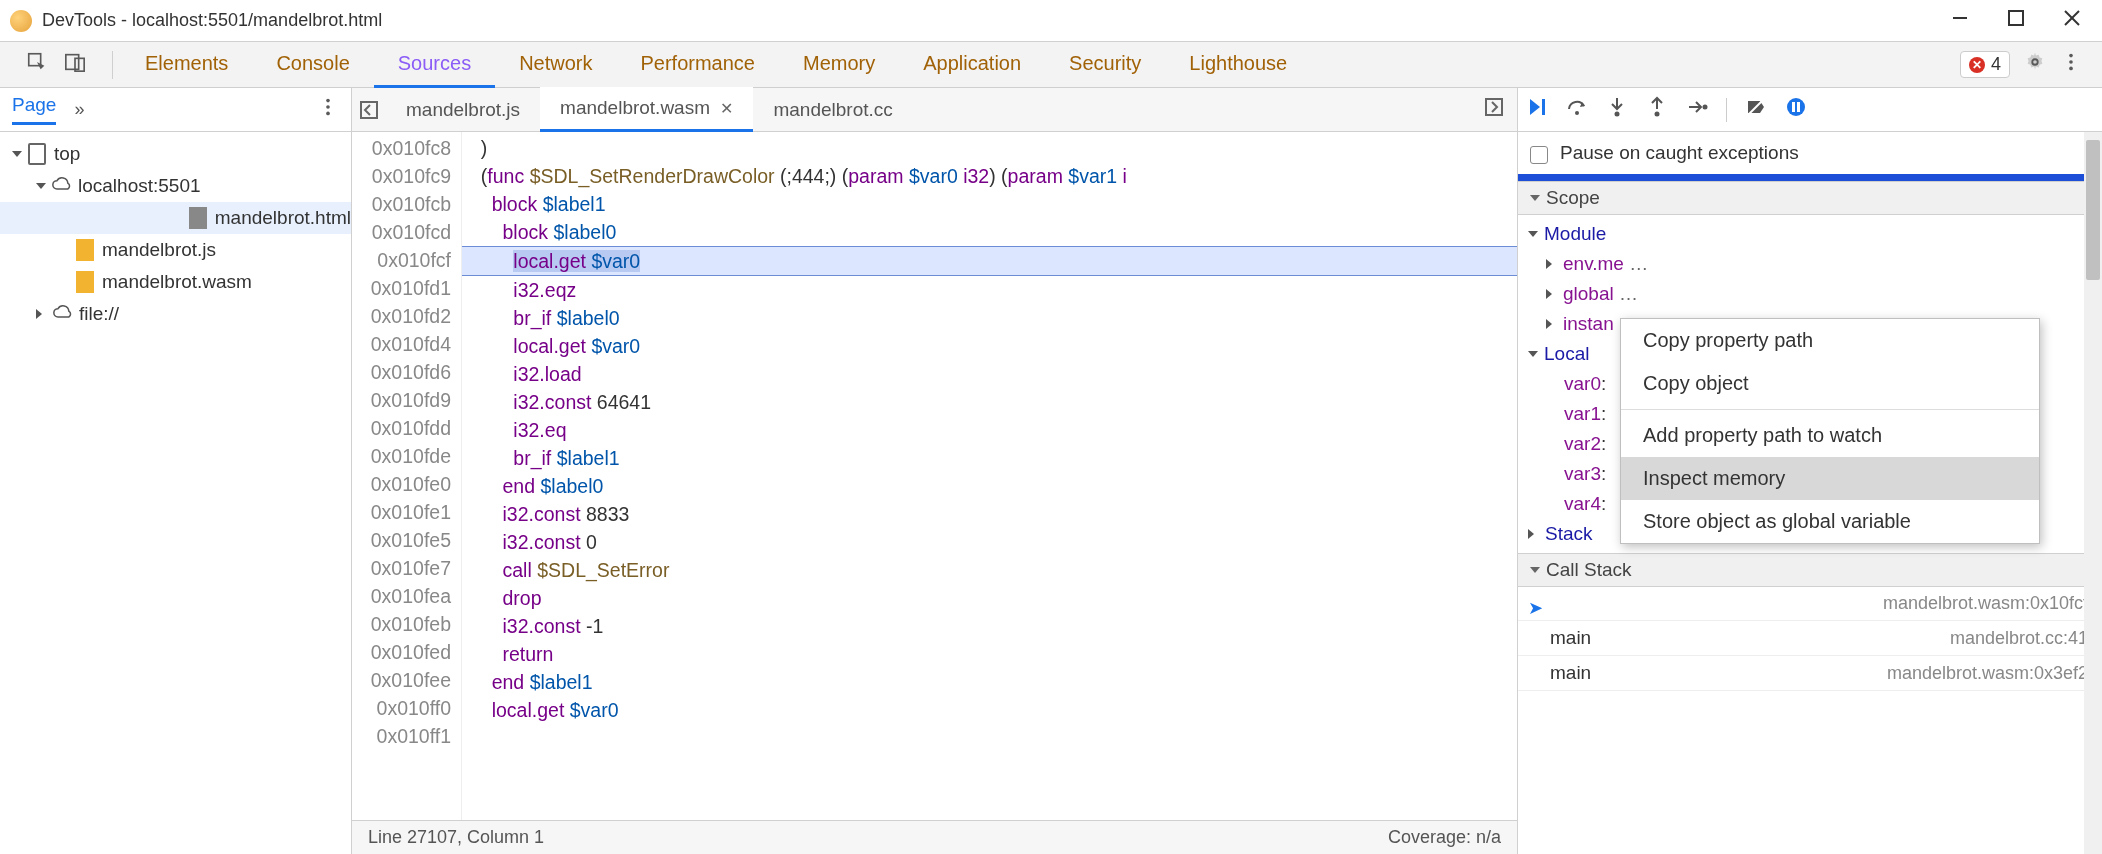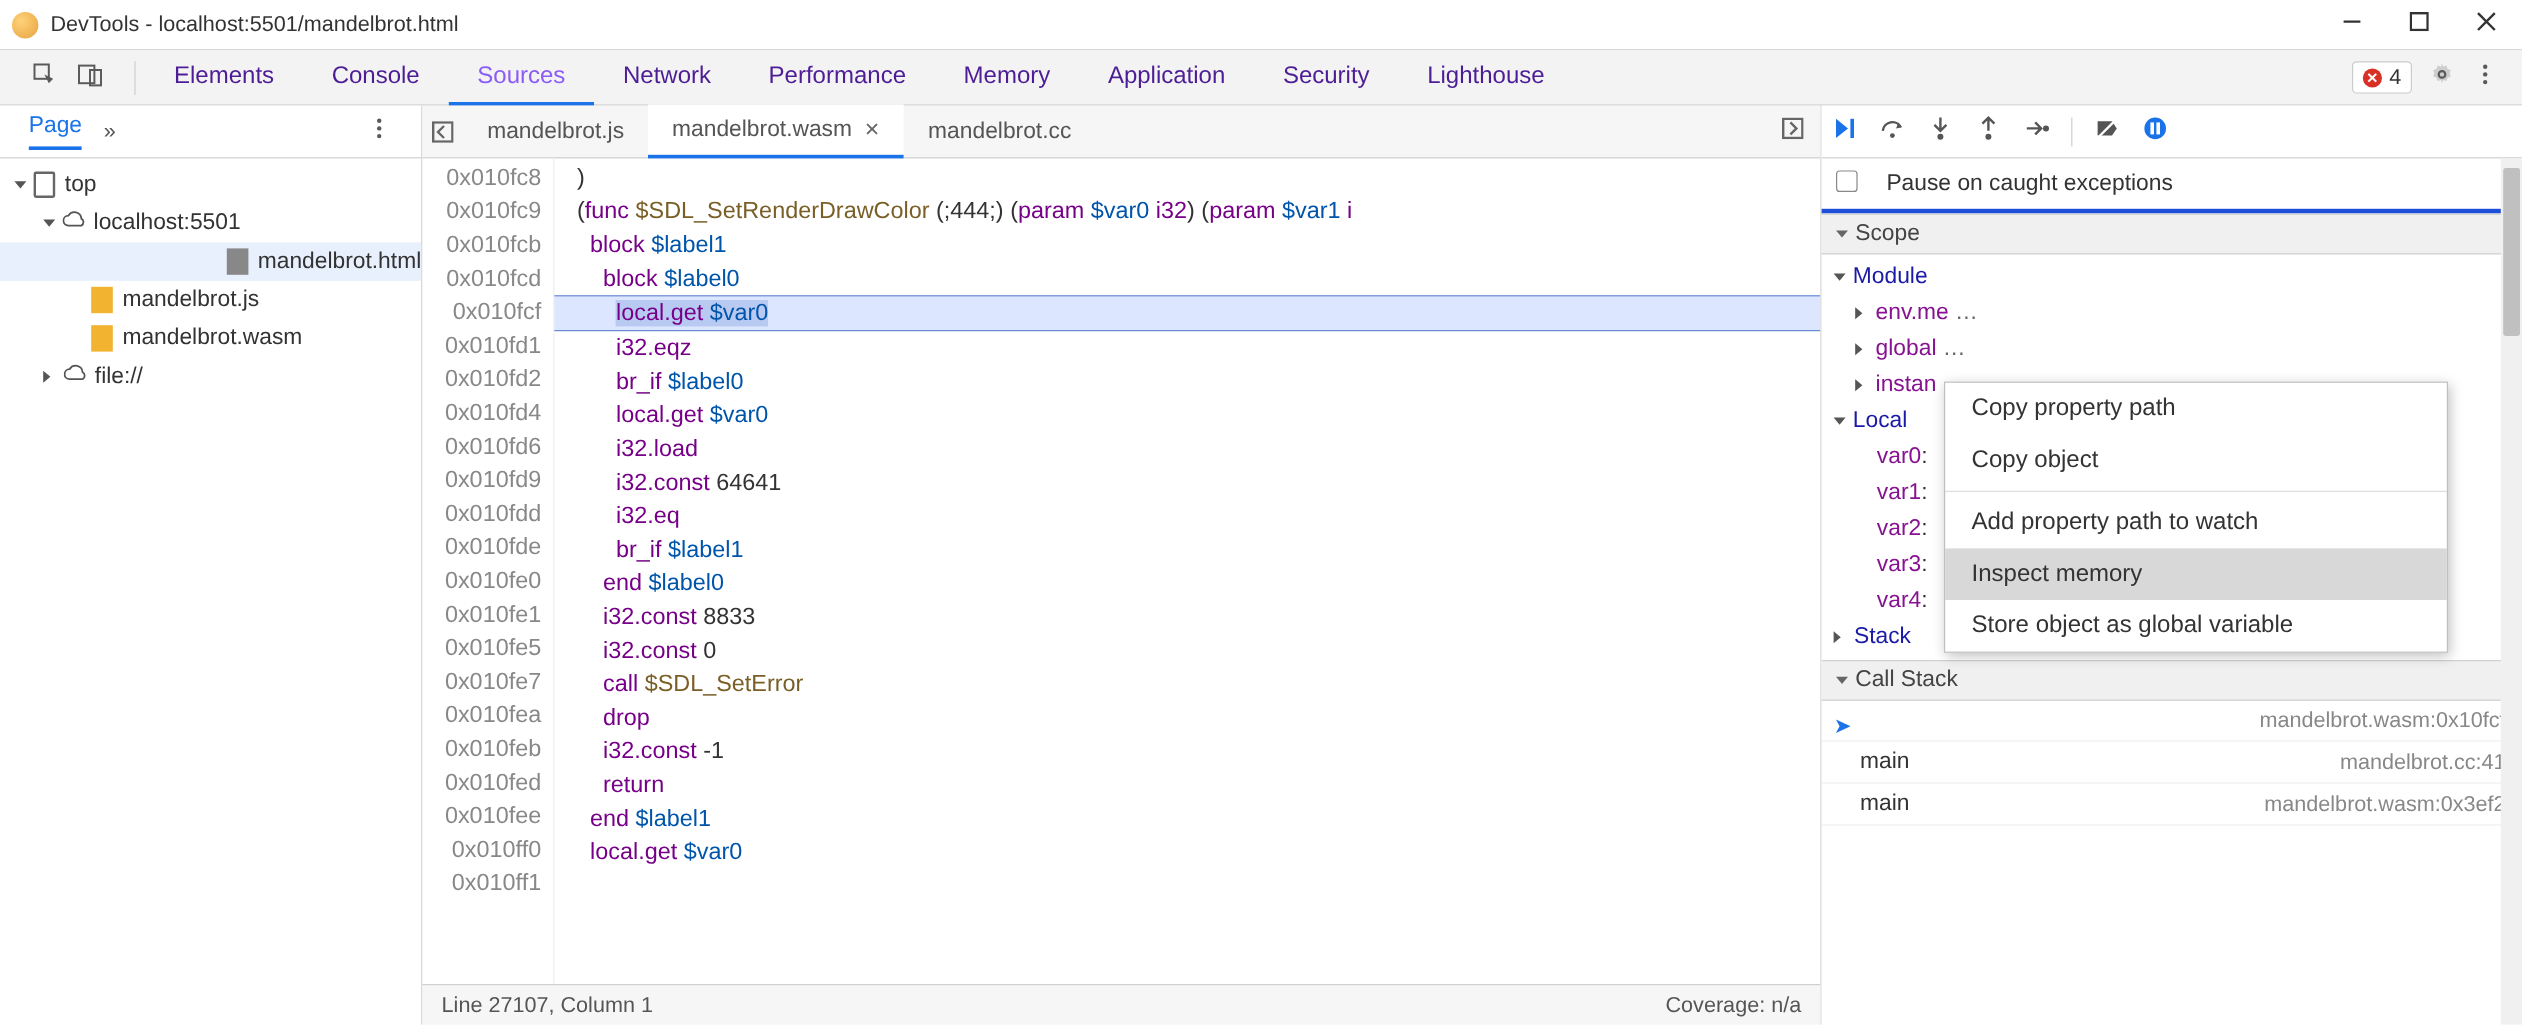--- a/index.html
+++ b/index.html
@@ -10,33 +10,33 @@
   .titlebar .appicon { width: 22px; height: 22px; border-radius: 50%; background: radial-gradient(circle at 35% 35%, #ffd27a, #e6a23c); margin-right: 10px; }
   .winctrls { margin-left: auto; display: flex; gap: 40px; align-items: center; padding-right: 12px; }
   .winctrls svg { width: 16px; height: 16px; stroke: #333; stroke-width: 2; fill: none; }
   
   
   .tabstrip { display: flex; align-items: center; height: 46px; background: #f3f3f3; border-bottom: 1px solid #cfcfcf; padding: 0 8px; }
   .tabstrip .leftctrls { display: flex; gap: 16px; padding: 0 18px; align-items: center; }
   .tabstrip .leftctrls svg { width: 22px; height: 22px; stroke: #5a5a5a; fill: none; stroke-width: 1.8; }
   .tabstrip .divider { width: 1px; height: 28px; background: #cfcfcf; margin: 0 8px; }
   .tabs { display: flex; }
-  .tab { padding: 10px 24px; font-size: 20px; color: #4c1d95; cursor: pointer; }
+  .tab { padding: 10px 24px; font-size: 20px; color: #a16207; cursor: pointer; }
   .tab.active { color: #8b5cf6; border-bottom: 3px solid #1a73e8; }
   .tabstrip .right { margin-left: auto; display: flex; align-items: center; gap: 14px; padding-right: 12px; }
   .errbadge { display: flex; align-items: center; gap: 6px; background: #fff; border: 1px solid #ccc; border-radius: 4px; padding: 2px 8px; }
   .errbadge .dot { width: 16px; height: 16px; border-radius: 50%; background: #d93025; color: #fff; font-size: 12px; display: flex; align-items: center; justify-content: center; font-weight: bold; }
   .gear svg, .dots svg { width: 22px; height: 22px; fill: #5a5a5a; }
   
   
   .workspace { display: flex; height: calc(100% - 42px - 46px); }
   
   
   .navigator { width: 352px; border-right: 1px solid #d0d0d0; display: flex; flex-direction: column; background: #fff; }
-  .navhead { display: flex; align-items: center; height: 44px; border-bottom: 1px solid #d0d0d0; padding: 0 24px; }
+  .navhead { display: flex; align-items: center; height: 44px; border-bottom: 1px solid #d0d0d0; padding: 0 12px; }
   .navhead .pagelbl { color: #1a73e8; font-size: 19px; padding-bottom: 6px; border-bottom: 3px solid #1a73e8; }
   .navhead .chevrons { margin-left: 18px; font-size: 18px; color: #555; }
   .navhead .dots { margin-left: auto; }
   .tree { padding: 6px 0; font-size: 19px; }
   .tree-row { display: flex; align-items: center; height: 32px; cursor: pointer; }
   .tree-row.sel { background: #e8f0fe; justify-content: flex-end; }
   .tri { width: 0; height: 0; border-top: 6px solid #555; border-left: 5px solid transparent; border-right: 5px solid transparent; margin-right: 6px; }
   .tri.collapsed { border-top: 5px solid transparent; border-bottom: 5px solid transparent; border-left: 6px solid #555; }
   .fico { width: 18px; height: 22px; margin-right: 8px; }
   .fico.folder { border: 2px solid #666; border-radius: 2px; }
@@ -67,21 +67,21 @@
   .lbl { color: #05a; }
   
   .status { height: 34px; border-top: 1px solid #d0d0d0; background: #f6f6f6; display: flex; align-items: center; padding: 0 16px; font-size: 18px; color: #555; }
   .status .cov { margin-left: auto; }
   
   
   .rpane { width: 584px; display: flex; flex-direction: column; background: #fff; position: relative; }
   .dbgbar { height: 44px; border-bottom: 1px solid #d0d0d0; display: flex; align-items: center; padding: 0 8px; gap: 18px; }
   .dbgbar svg { width: 22px; height: 22px; }
   .dbgbar .sep { width: 1px; height: 24px; background: #ccc; }
-  .pause-exc { padding: 10px 12px; display: flex; align-items: flex-start; gap: 24px; font-size: 19px; border-bottom: 4px solid #1d4ed8; }
+  .pause-exc { padding: 10px 12px; display: flex; align-items: flex-end; gap: 12px; font-size: 19px; border-bottom: 7px solid #1d4ed8; }
   .pause-exc .chk { width: 18px; height: 18px; border: 1.5px solid #888; border-radius: 3px; }
   
   .section { }
   .sechead { background: #f0f0f0; padding: 5px 12px; font-size: 19px; color: #444; display: flex; align-items: center; border-top: 1px solid #d0d0d0; border-bottom: 1px solid #d0d0d0; }
   .sechead .tri { border-top-color: #666; }
   .scopebody { padding: 4px 4px; font-family: Consolas, monospace; font-size: 19px; }
   .srow { display: flex; align-items: center; height: 30px; padding-left: 6px; }
   .srow .tri { }
   .propname { color: #881391; }
   .blueplain { color: #1a1aa6; }

